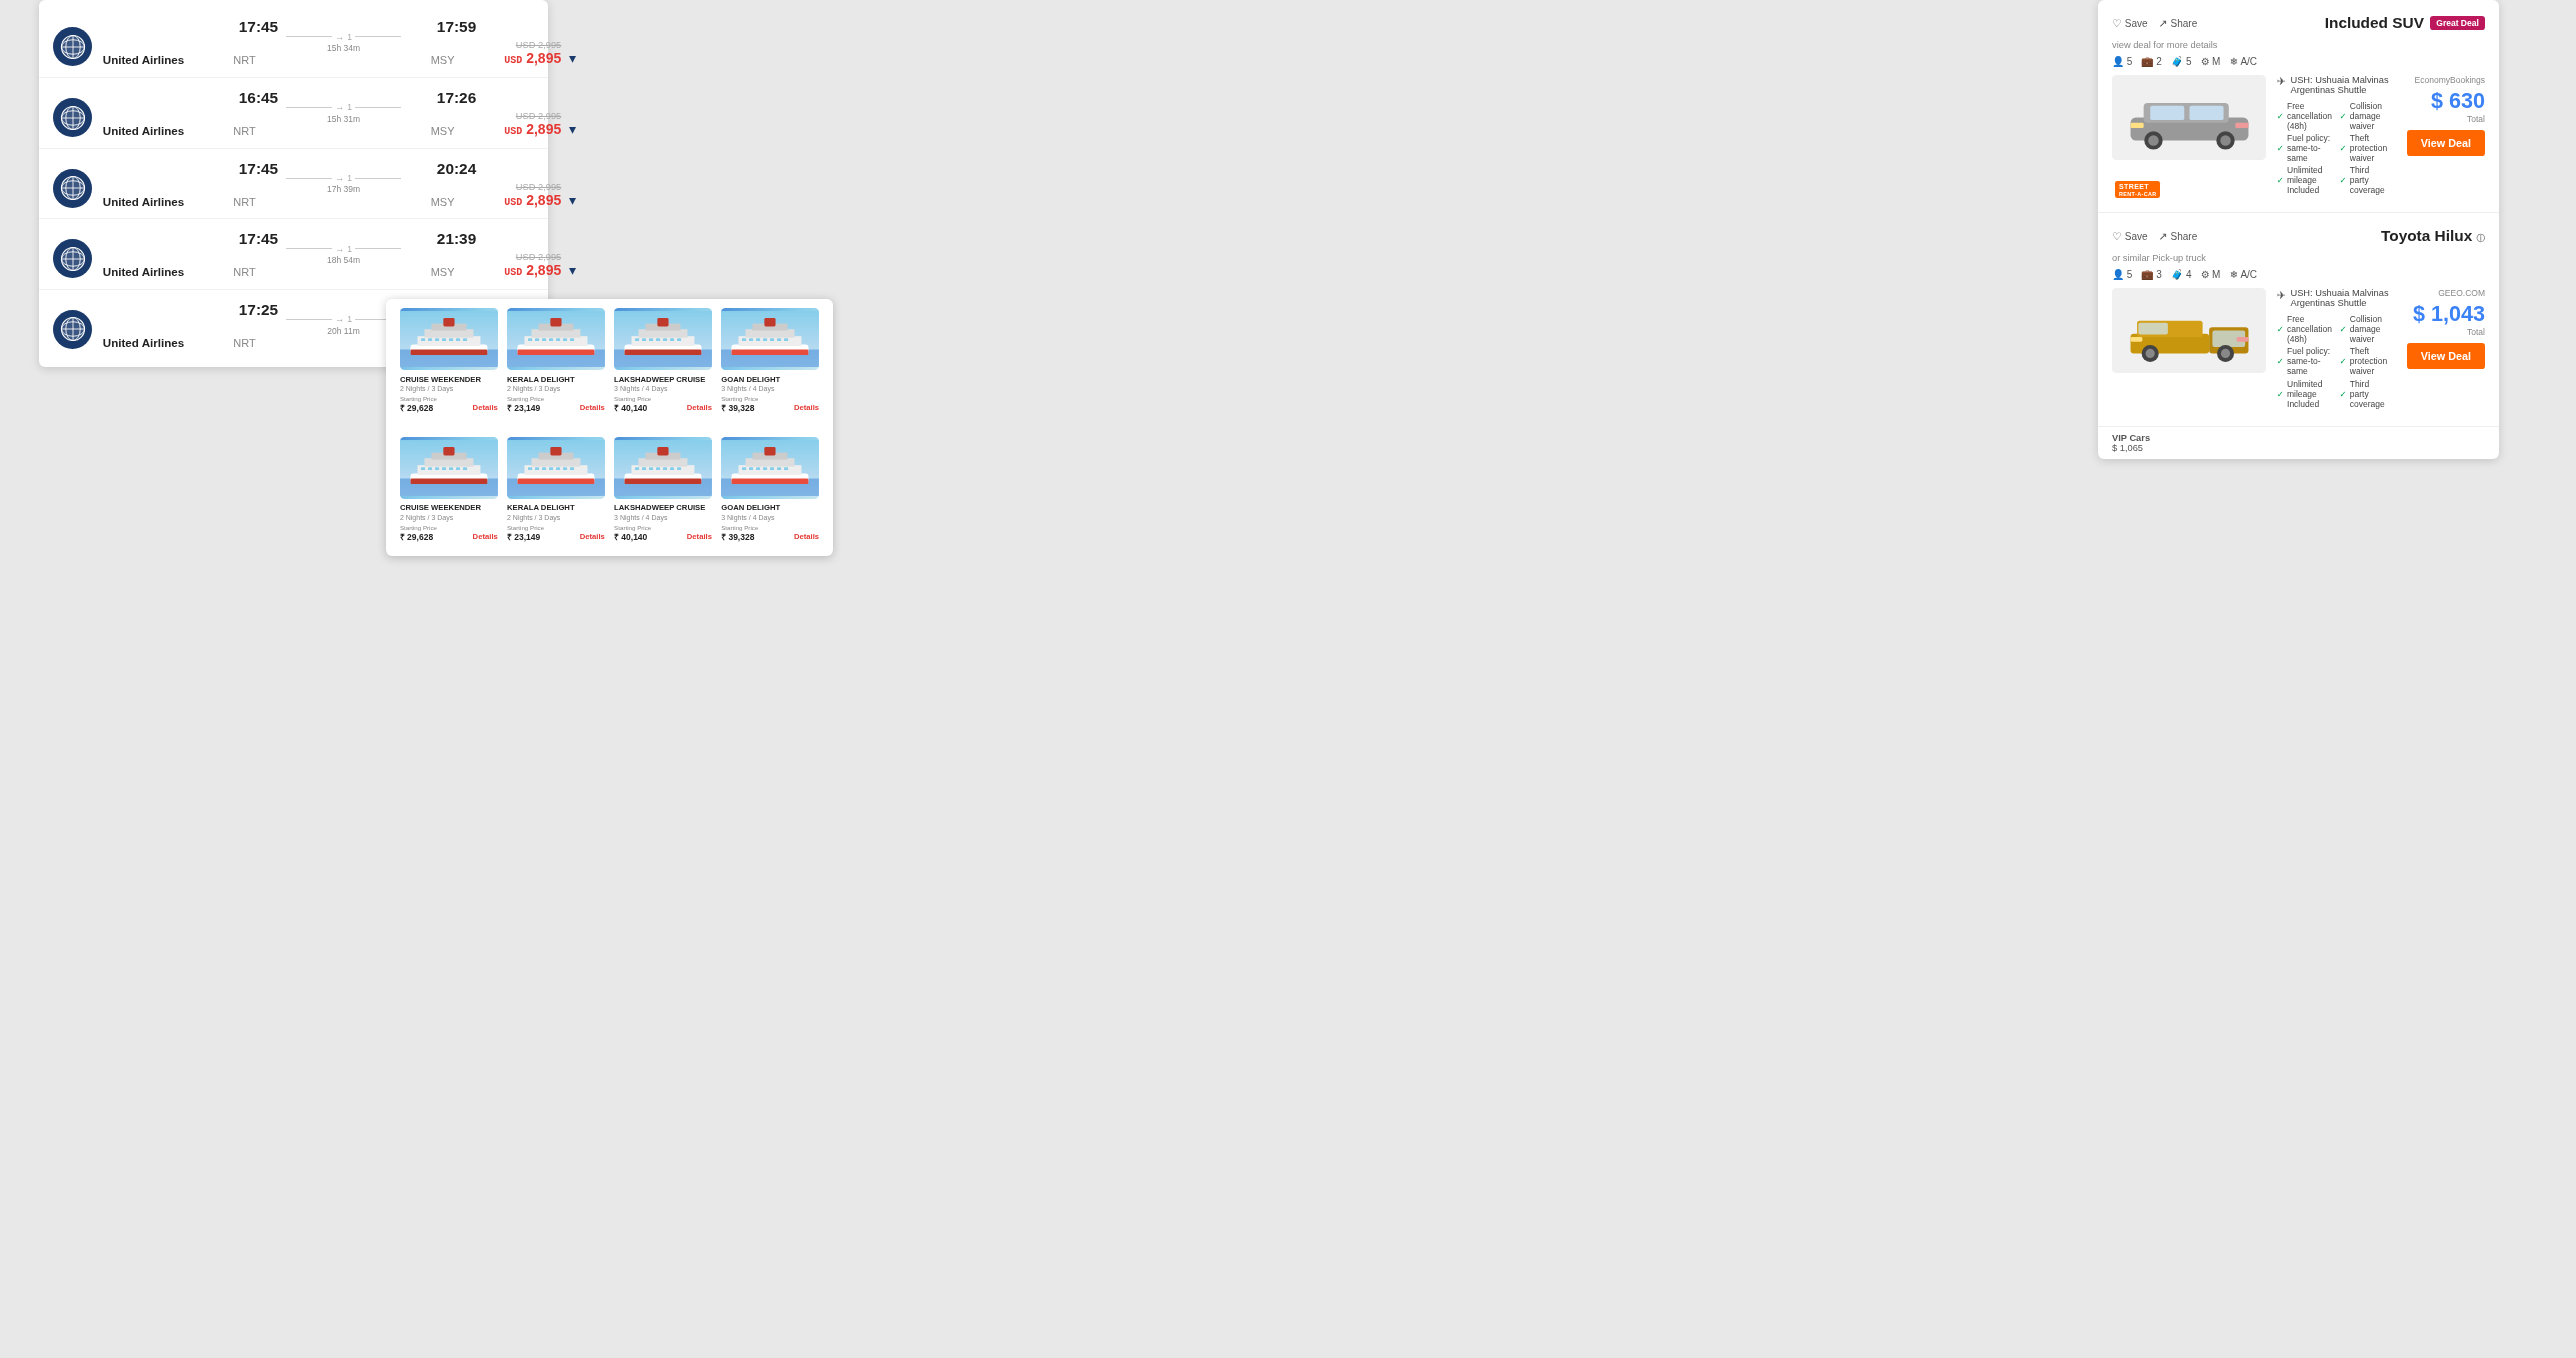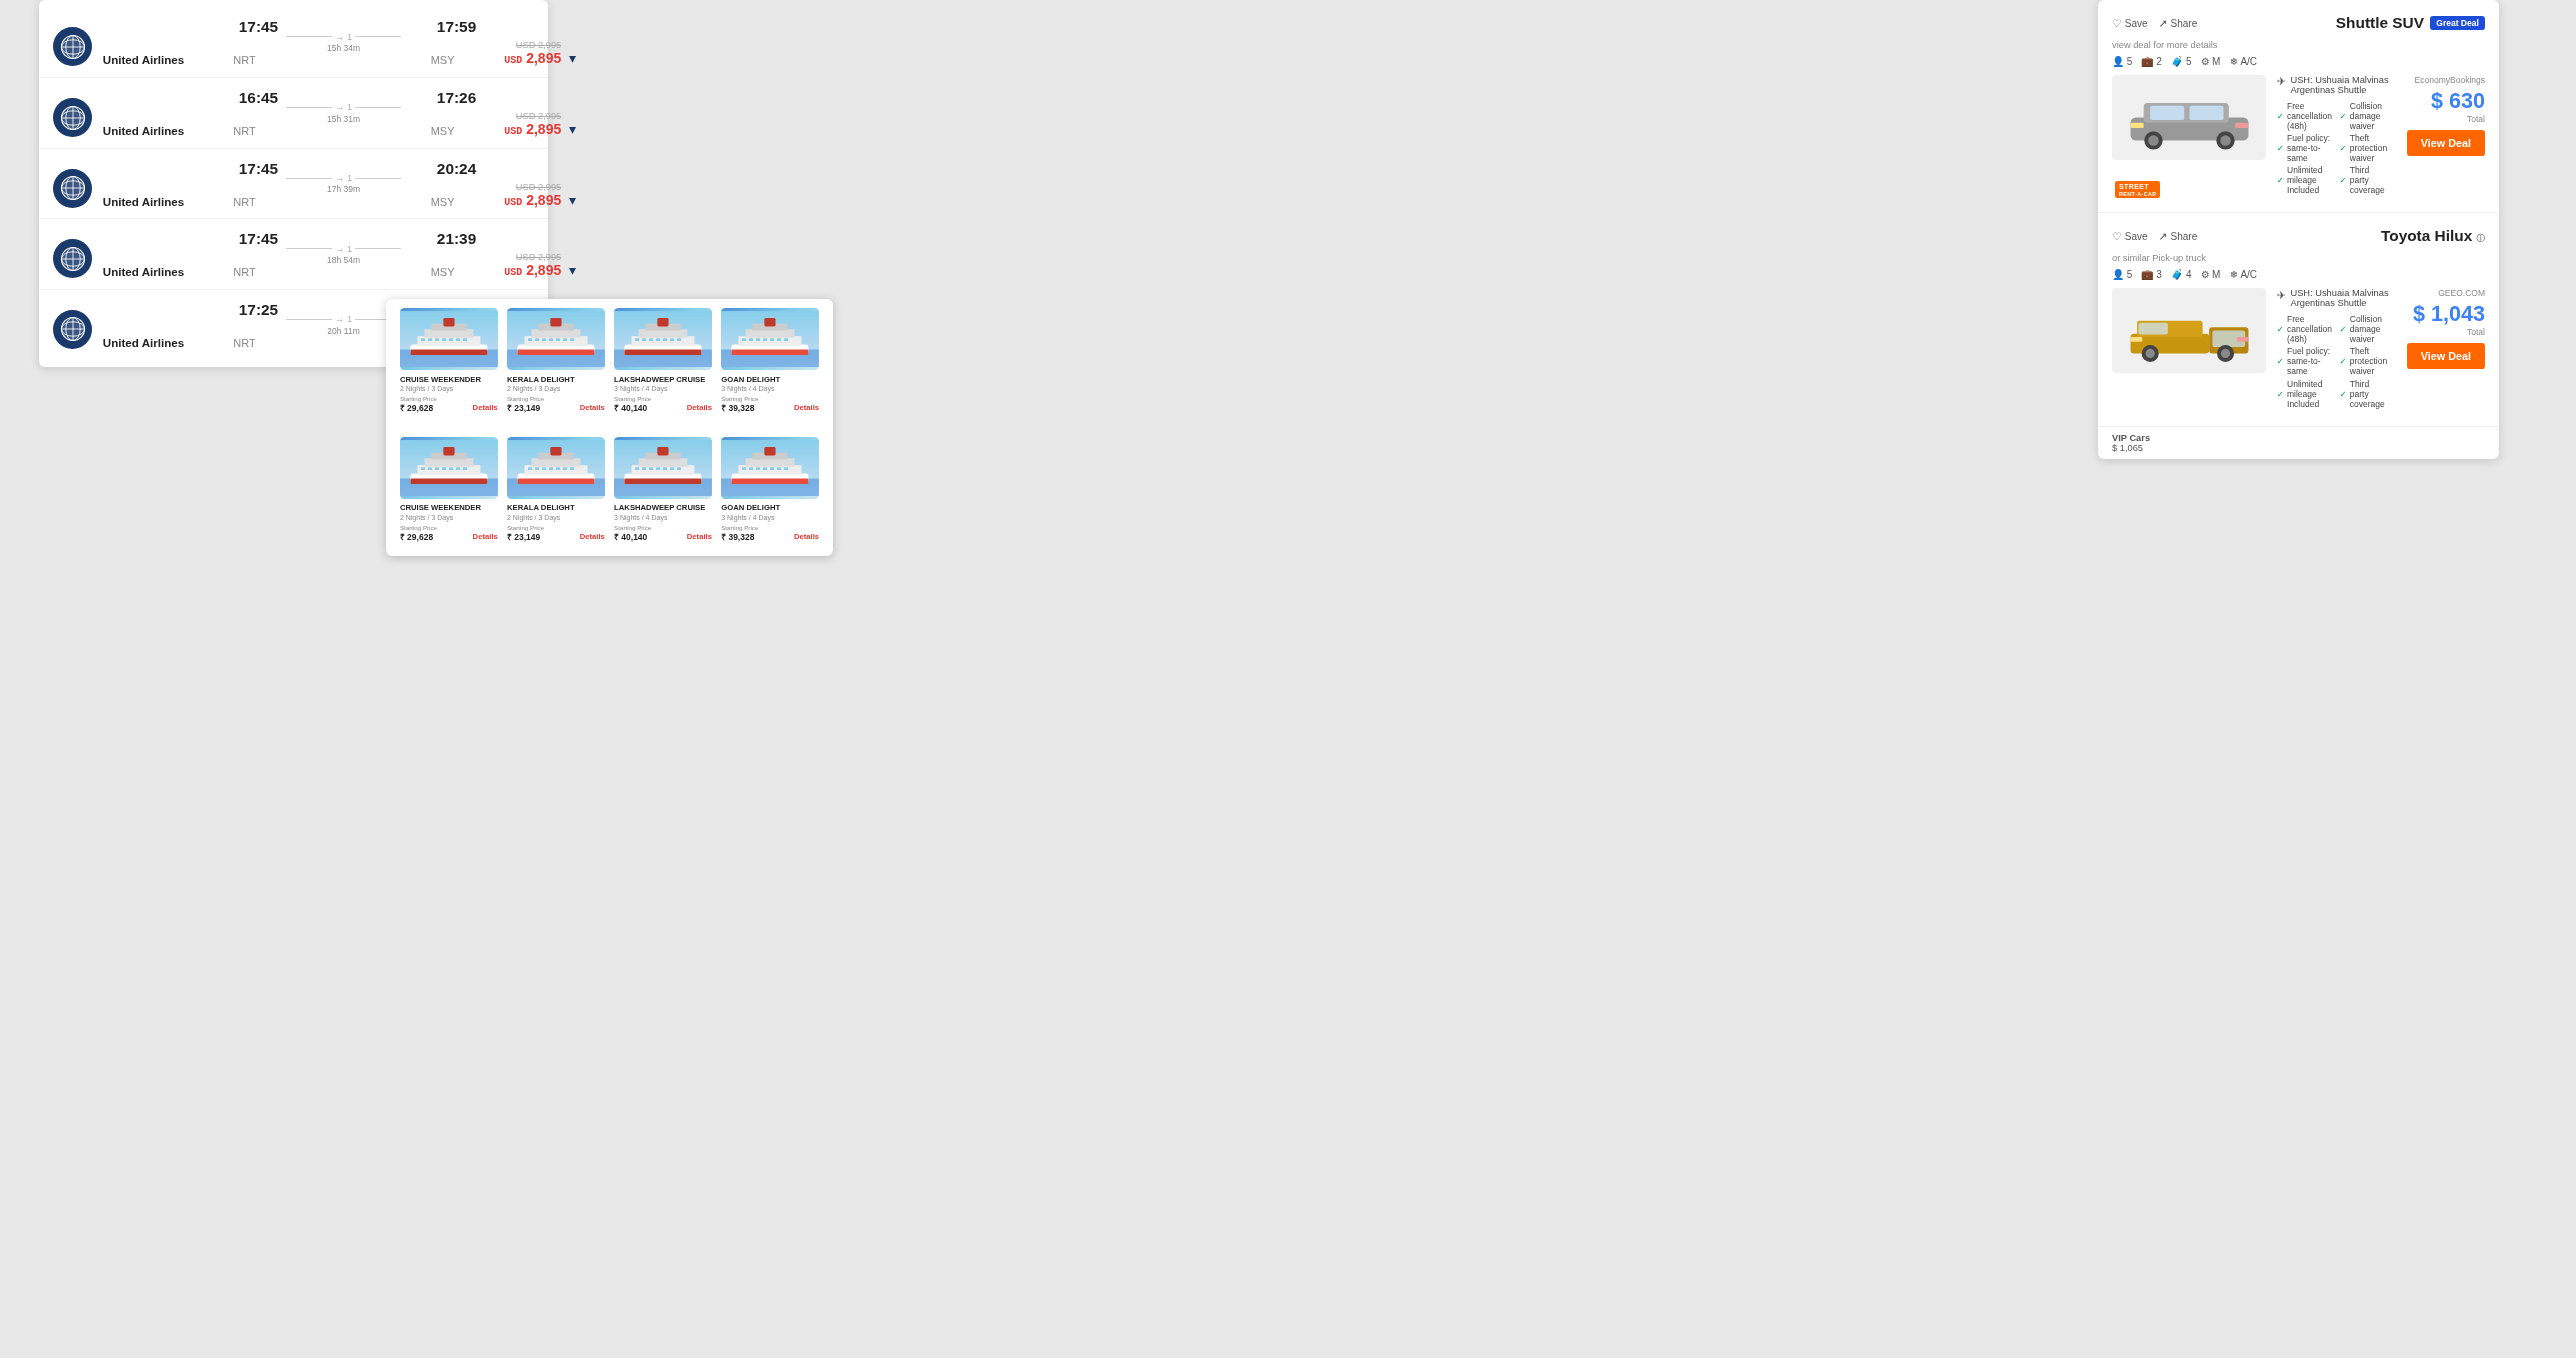--- a/index.html
+++ b/index.html
@@ -171,21 +171,21 @@
     }
     .car-action-icon { font-size: 10.8px; }
 
     .car-name {
       font-size: 15.4px;
       font-weight: 700;
       color: #222;
     }
 
     .great-deal-badge {
-      background: #1d4ed8;
+      background: #be185d;
       color: #fff;
       font-size: 8.5px;
       font-weight: 700;
       padding: 2.3px 6.2px;
       border-radius: 3.1px;
     }
 
     .car-subtitle {
       font-size: 9.3px;
       color: #888;
@@ -643,21 +643,21 @@
         <button class="car-action-btn">
           <span class="car-action-icon">♡</span>
           <span>Save</span>
         </button>
         <button class="car-action-btn">
           <span class="car-action-icon">↗</span>
           <span>Share</span>
         </button>
       </div>
       <div style="display:flex;align-items:center;gap:6.2px;">
-        <div class="car-name">Shuttle SUV</div>
+        <div class="car-name">Included SUV</div>
         <span class="great-deal-badge">Great Deal</span>
       </div>
     </div>
     <div class="car-subtitle">view deal for more details</div>
     <div class="car-features">
       <div class="car-feature">
           <span>👤</span>
           <span>5</span>
         </div>
       <div class="car-feature">

